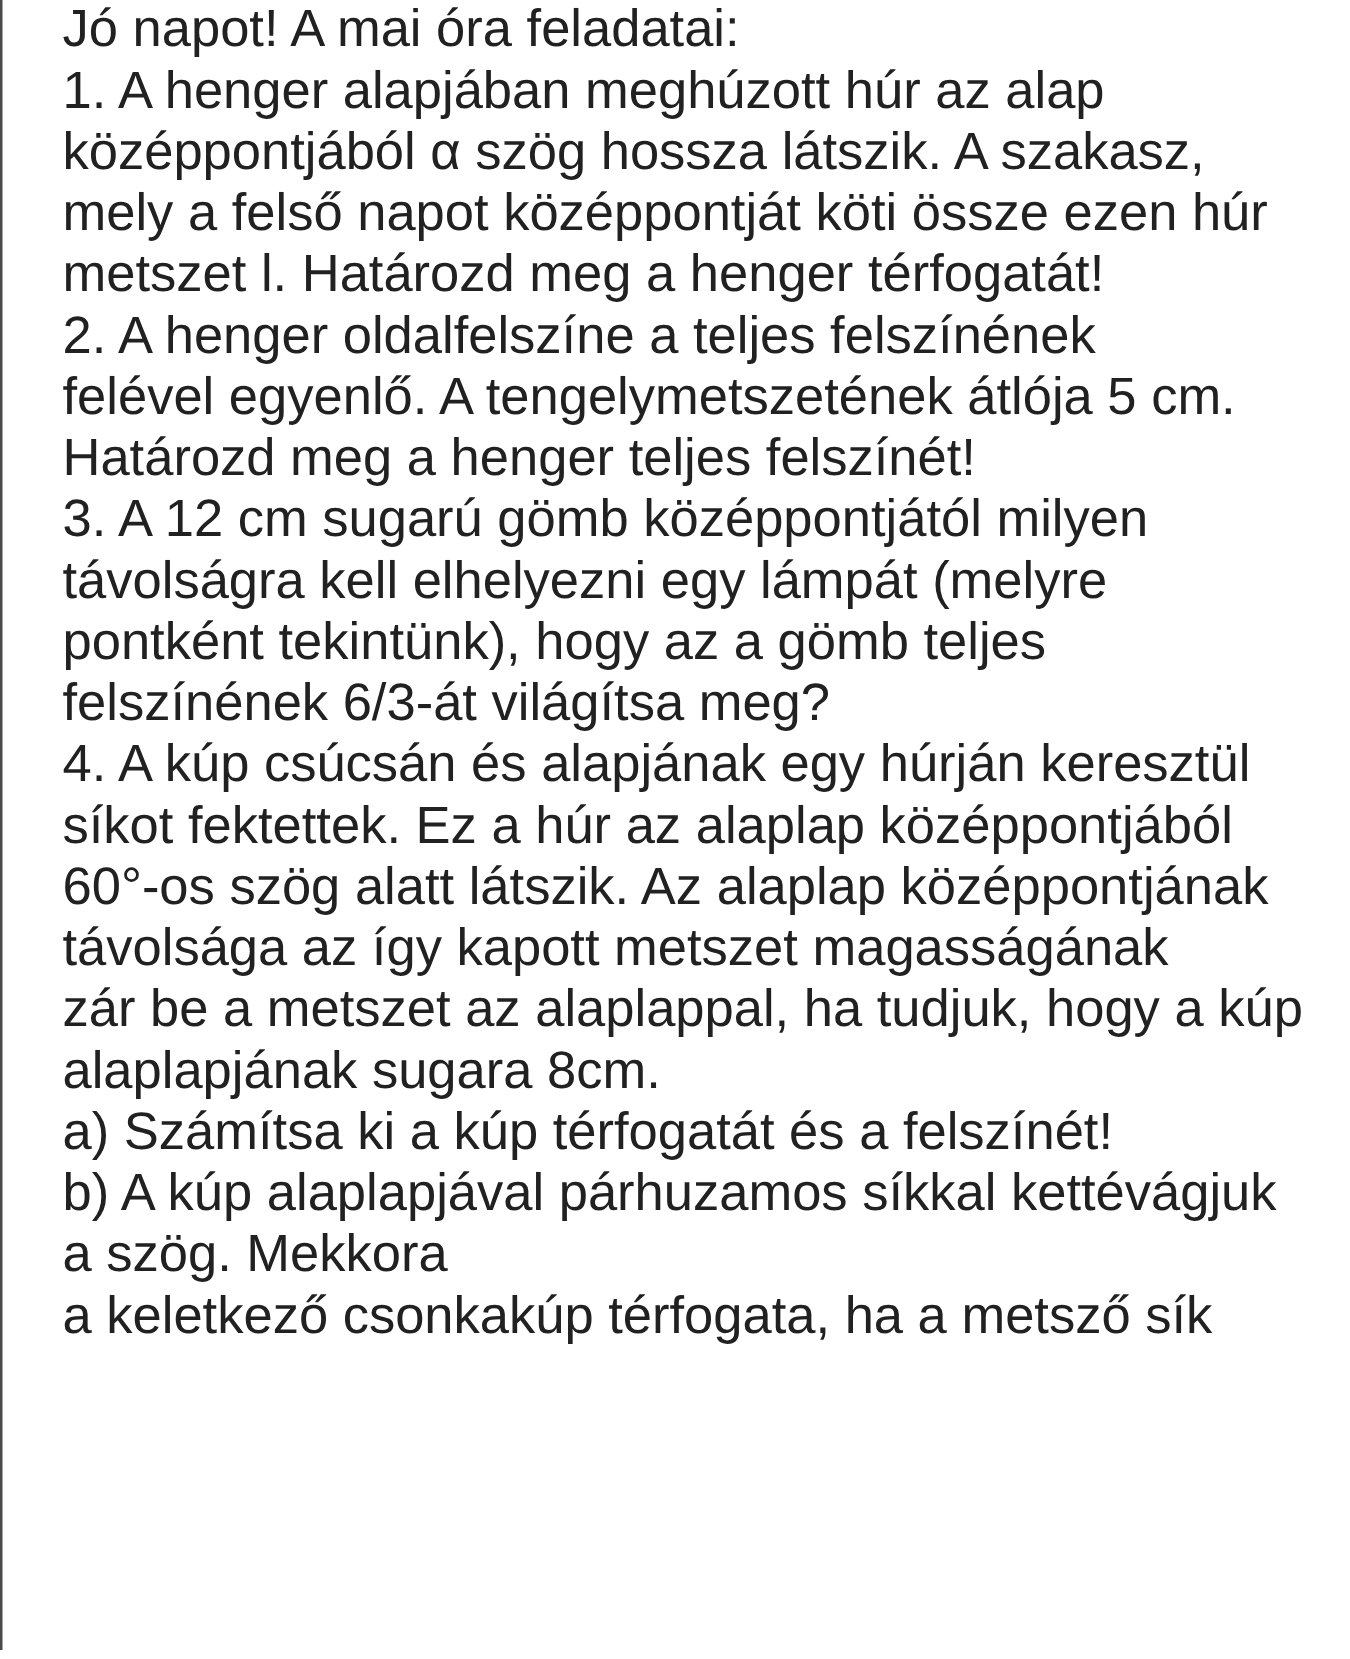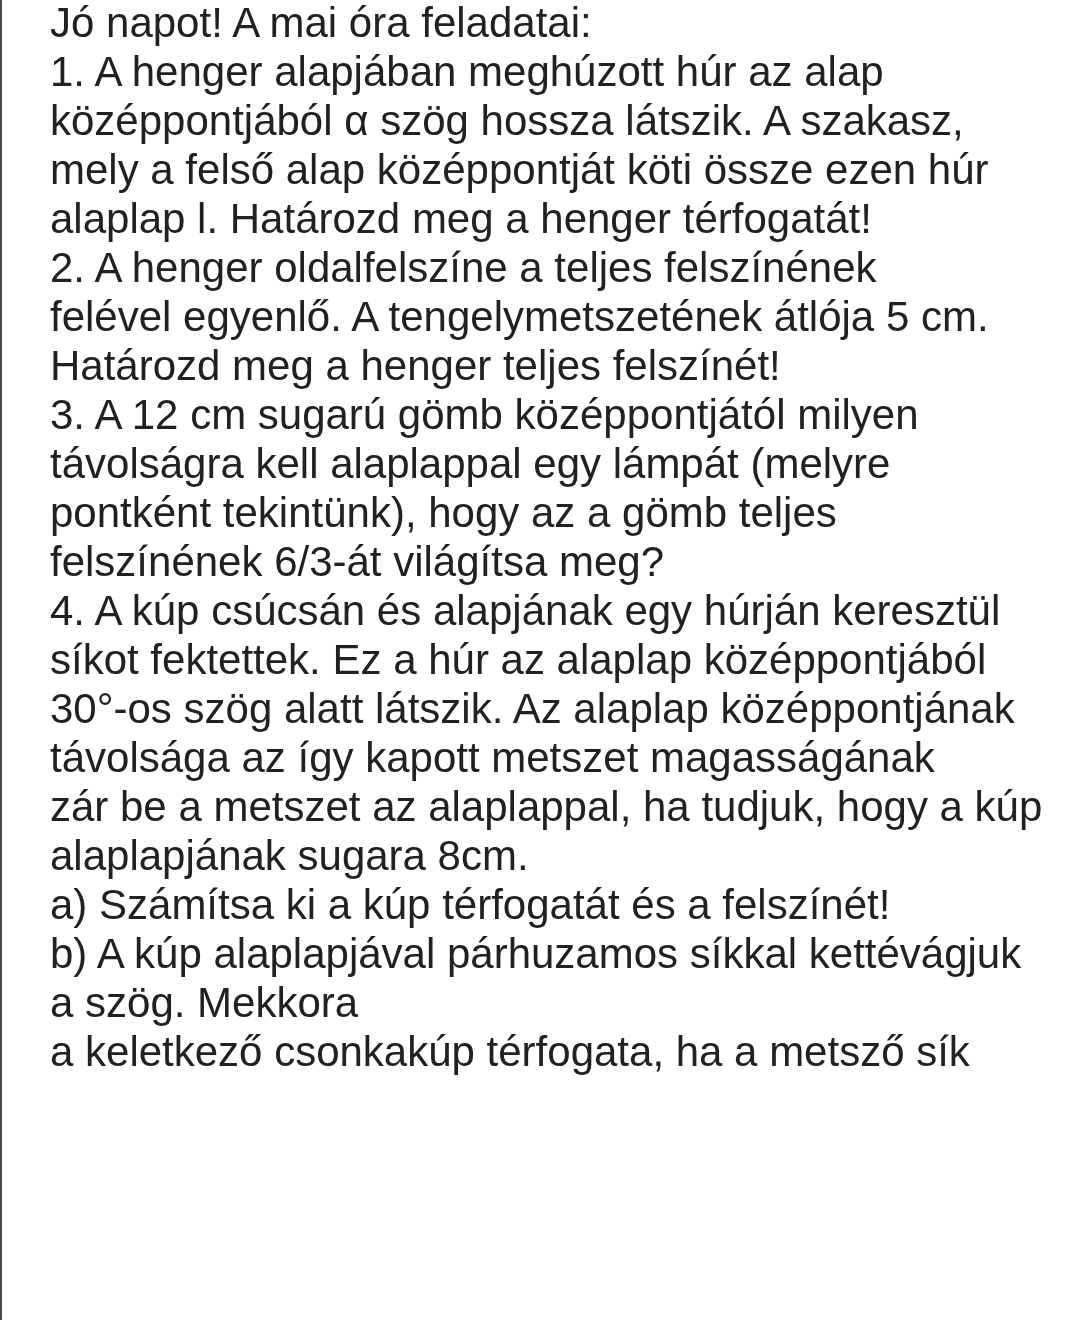--- a/index.html
+++ b/index.html
@@ -40,32 +40,32 @@
 </style>
 </head>
 <body>
 
 <div class="page">
   <div class="left-border"></div>
   <div class="text-block">
     <div class="line">Jó napot! A mai óra feladatai:</div>
     <div class="line">1. A henger alapjában meghúzott húr az alap</div>
     <div class="line">középpontjából α szög hossza látszik. A szakasz,</div>
-    <div class="line">mely a felső alap középpontját köti össze ezen húr</div>
-    <div class="line">alaplap l. Határozd meg a henger térfogatát!</div>
+    <div class="line">mely a felső napot középpontját köti össze ezen húr</div>
+    <div class="line">metszet l. Határozd meg a henger térfogatát!</div>
     <div class="line">2. A henger oldalfelszíne a teljes felszínének</div>
     <div class="line">felével egyenlő. A tengelymetszetének átlója 5 cm.</div>
     <div class="line">Határozd meg a henger teljes felszínét!</div>
     <div class="line">3. A 12 cm sugarú gömb középpontjától milyen</div>
-    <div class="line">távolságra kell alaplappal egy lámpát (melyre</div>
+    <div class="line">távolságra kell elhelyezni egy lámpát (melyre</div>
     <div class="line">pontként tekintünk), hogy az a gömb teljes</div>
     <div class="line">felszínének 6/3-át világítsa meg?</div>
     <div class="line">4. A kúp csúcsán és alapjának egy húrján keresztül</div>
     <div class="line">síkot fektettek. Ez a húr az alaplap középpontjából</div>
-    <div class="line">30°-os szög alatt látszik. Az alaplap középpontjának</div>
+    <div class="line">60°-os szög alatt látszik. Az alaplap középpontjának</div>
     <div class="line">távolsága az így kapott metszet magasságának</div>
     <div class="line">zár be a metszet az alaplappal, ha tudjuk, hogy a kúp</div>
     <div class="line">alaplapjának sugara 8cm.</div>
     <div class="line">a) Számítsa ki a kúp térfogatát és a felszínét!</div>
     <div class="line">b) A kúp alaplapjával párhuzamos síkkal kettévágjuk</div>
     <div class="line">a szög. Mekkora</div>
     <div class="line">a keletkező csonkakúp térfogata, ha a metsző sík</div>
   </div>
 </div>
 

